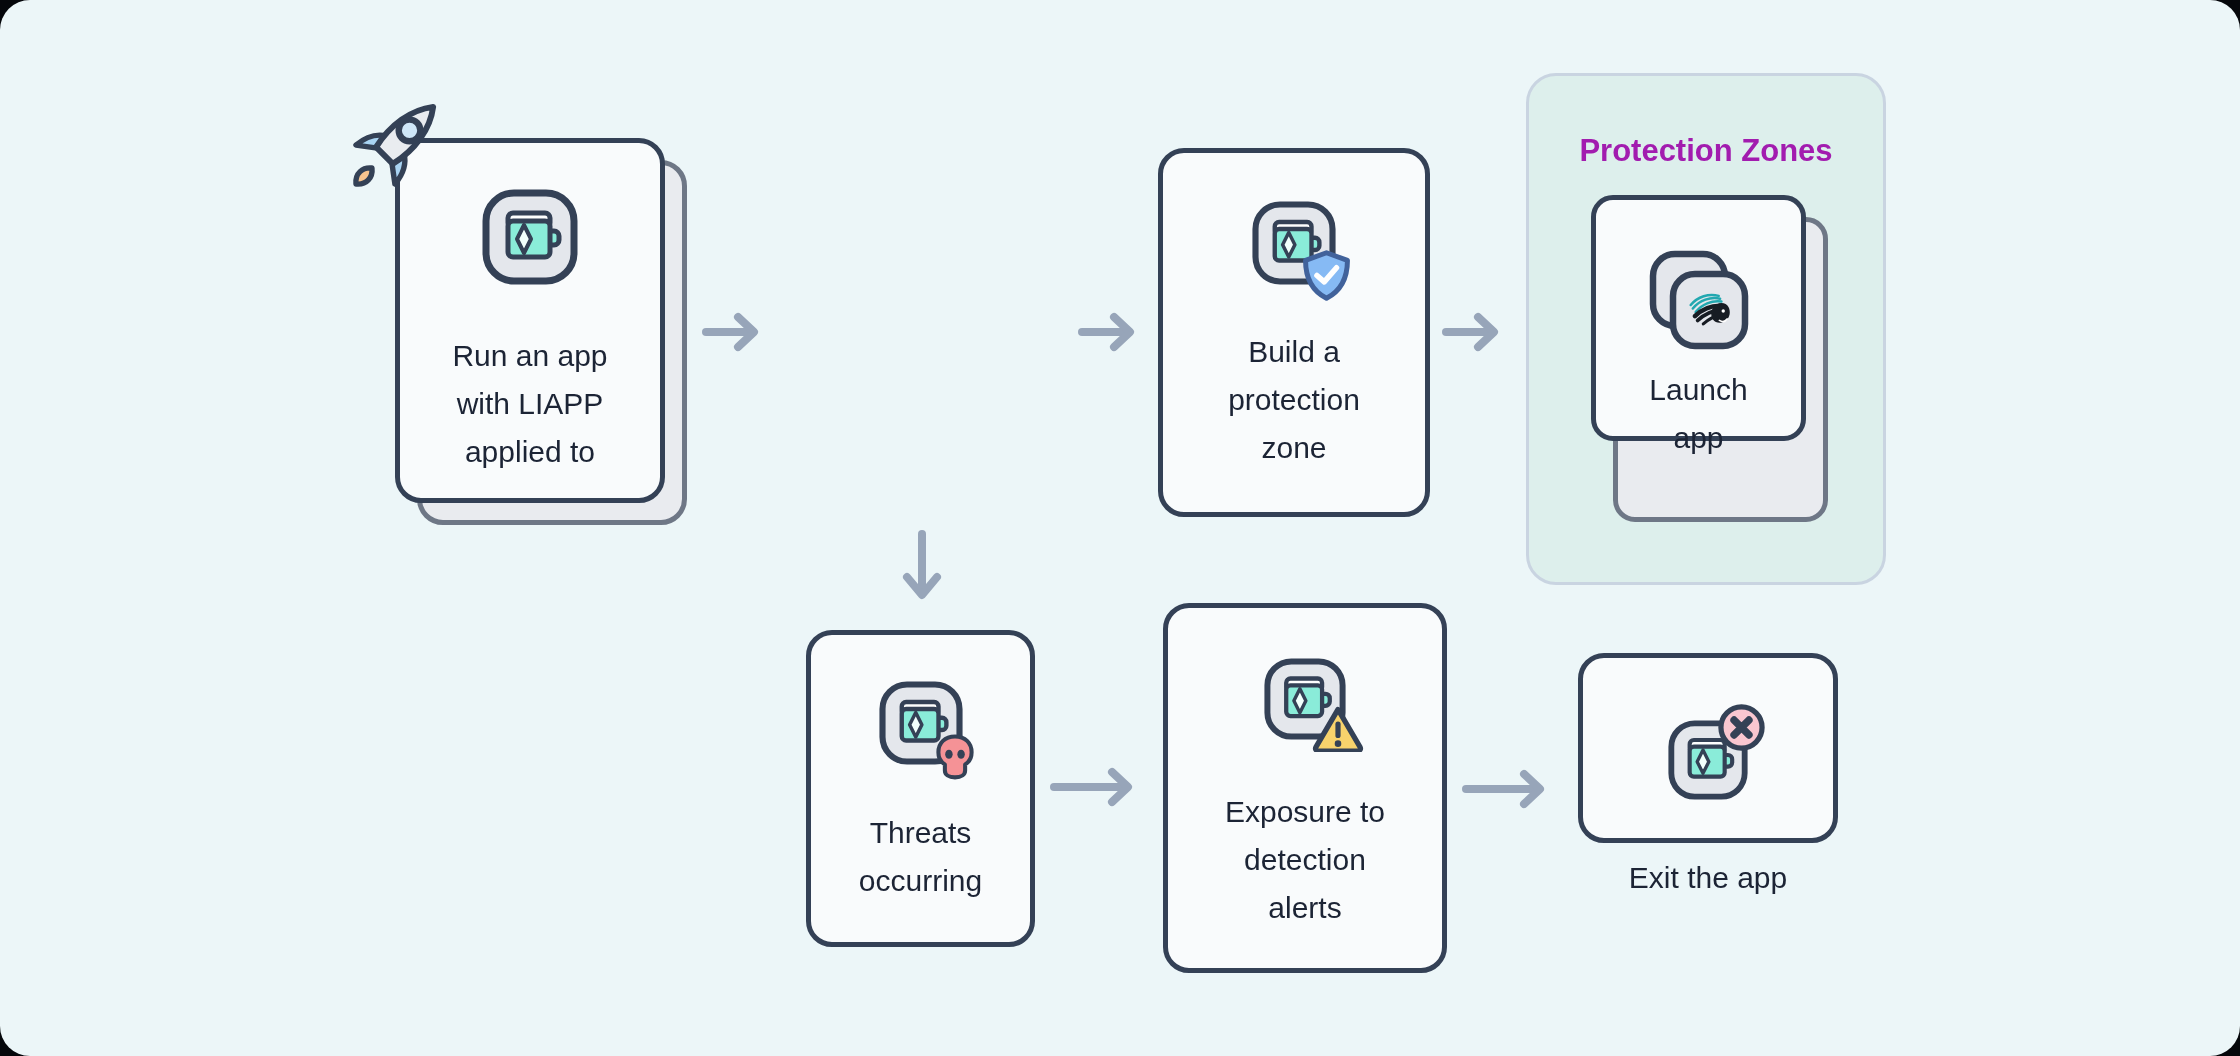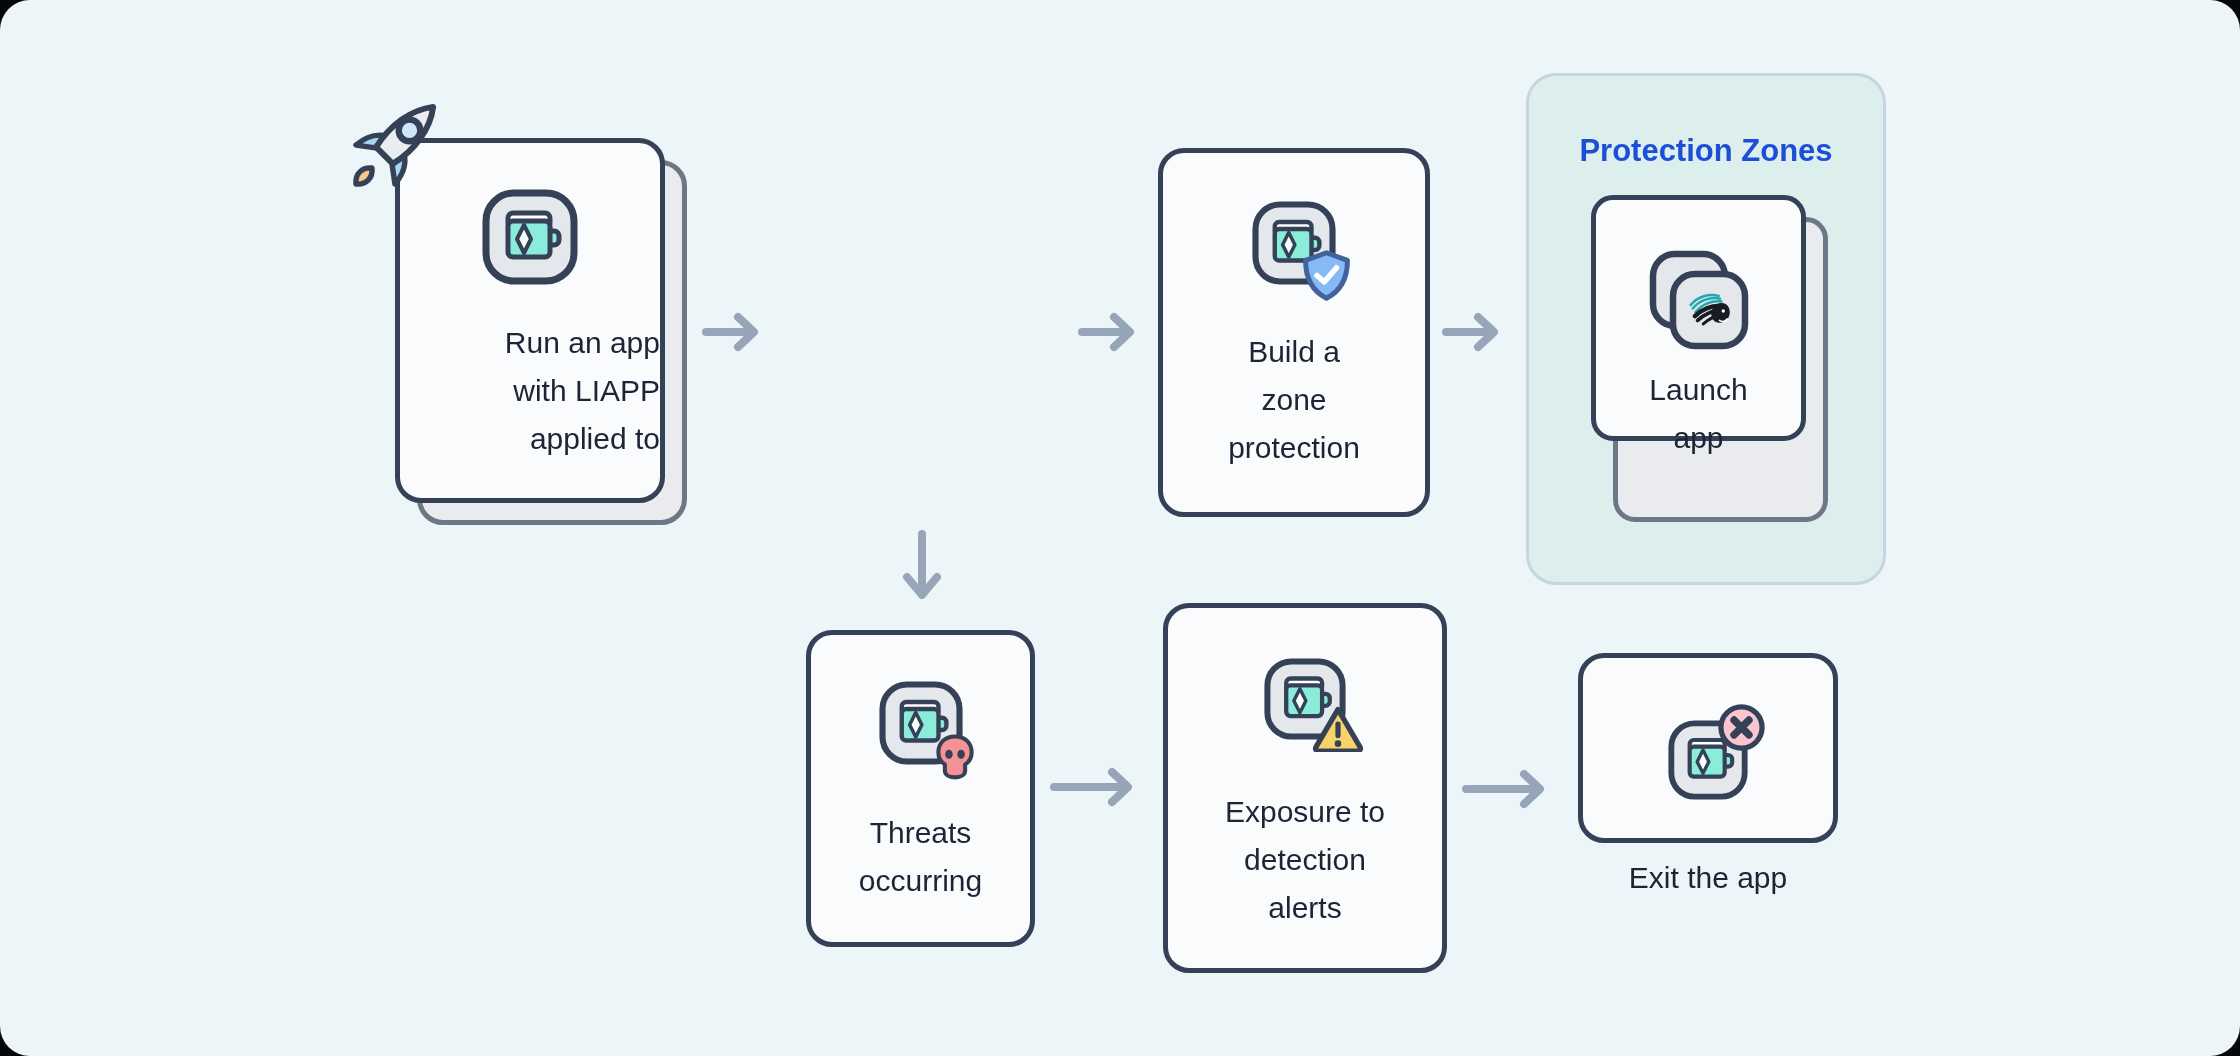--- a/index.html
+++ b/index.html
@@ -28,21 +28,21 @@
   }
   .line{display:block;}
   .icon-wrap{position:absolute;left:50%;transform:translateX(-50%);}
   .badge{position:absolute;}
   .panel{
     position:absolute;box-sizing:border-box;
     background:#ddefec;border:3px solid #c9d4e1;border-radius:30px;
   }
   .panel-title{
     position:absolute;left:0;width:100%;text-align:center;
-    color:#1d4ed8;font-size:31px;line-height:36px;font-weight:700;
+    color:#a21caf;font-size:31px;line-height:36px;font-weight:700;
   }
   .arrow{position:absolute;}
   svg{display:block;}
 </style>
 </head>
 <body>
 
 <svg width="0" height="0" style="position:absolute" aria-hidden="true">
   <defs>
 
@@ -129,21 +129,21 @@
 <div class="stage">
 
   <div class="group" style="left:395px;top:138px;width:292px;height:387px;">
     <div class="back" style="left:22px;top:22px;width:270px;height:365px;"></div>
     <div class="card" style="left:0;top:0;width:270px;height:365px;">
       <div class="icon-wrap" style="top:46px;width:96px;height:96px;">
         <svg viewBox="0 0 96 96" width="96" height="96">
             <use href="#g-wallet"></use>
           </svg>
       </div>
-      <div class="label" style="top:176px;text-align:right;">
+      <div class="label" style="top:189px;">
         <span class="line">Run an app</span>
         <span class="line">with LIAPP</span>
         <span class="line">applied to</span>
       </div>
     </div>
     <svg viewBox="0 0 120 120" width="118" height="118" style="position:absolute;left:-57px;top:-54px;">
         <use href="#g-rocket"></use>
       </svg>
   </div>
 
@@ -160,22 +160,22 @@
     <div class="icon-wrap" style="top:48px;width:84px;height:84px;">
       <svg viewBox="0 0 96 96" width="84" height="84">
           <use href="#g-wallet"></use>
         </svg>
       <svg class="badge" viewBox="0 0 56 56" width="51" height="51" style="right:-16px;bottom:-16px;">
           <use href="#g-shield"></use>
         </svg>
     </div>
     <div class="label" style="top:175px;">
       <span class="line">Build a</span>
+      <span class="line">protection</span>
       <span class="line">zone</span>
-      <span class="line">protection</span>
     </div>
   </div>
 
   <svg class="arrow" viewBox="0 0 76 44" width="76" height="44" style="left:1440px;top:310px;">
       <use href="#g-ar70"></use>
     </svg>
 
   <div class="panel" style="left:1526px;top:73px;width:360px;height:512px;">
     <div class="panel-title" style="top:57px;">Protection Zones</div>
     <div class="back" style="left:84px;top:141px;width:215px;height:305px;border-radius:22px;"></div>

